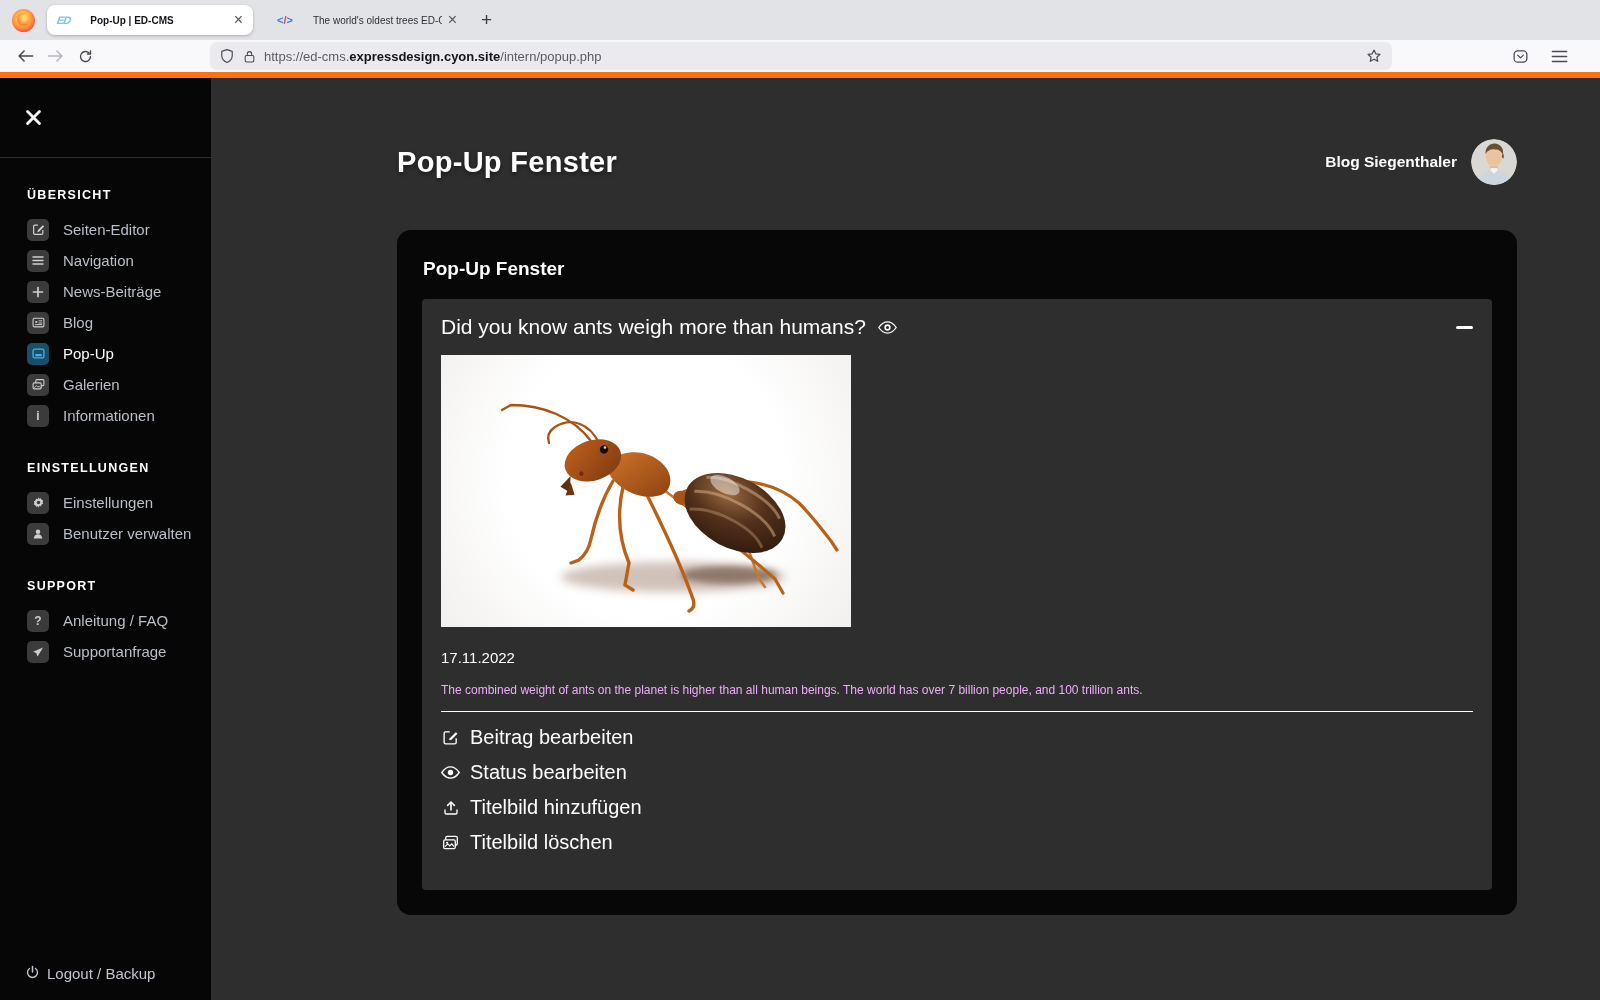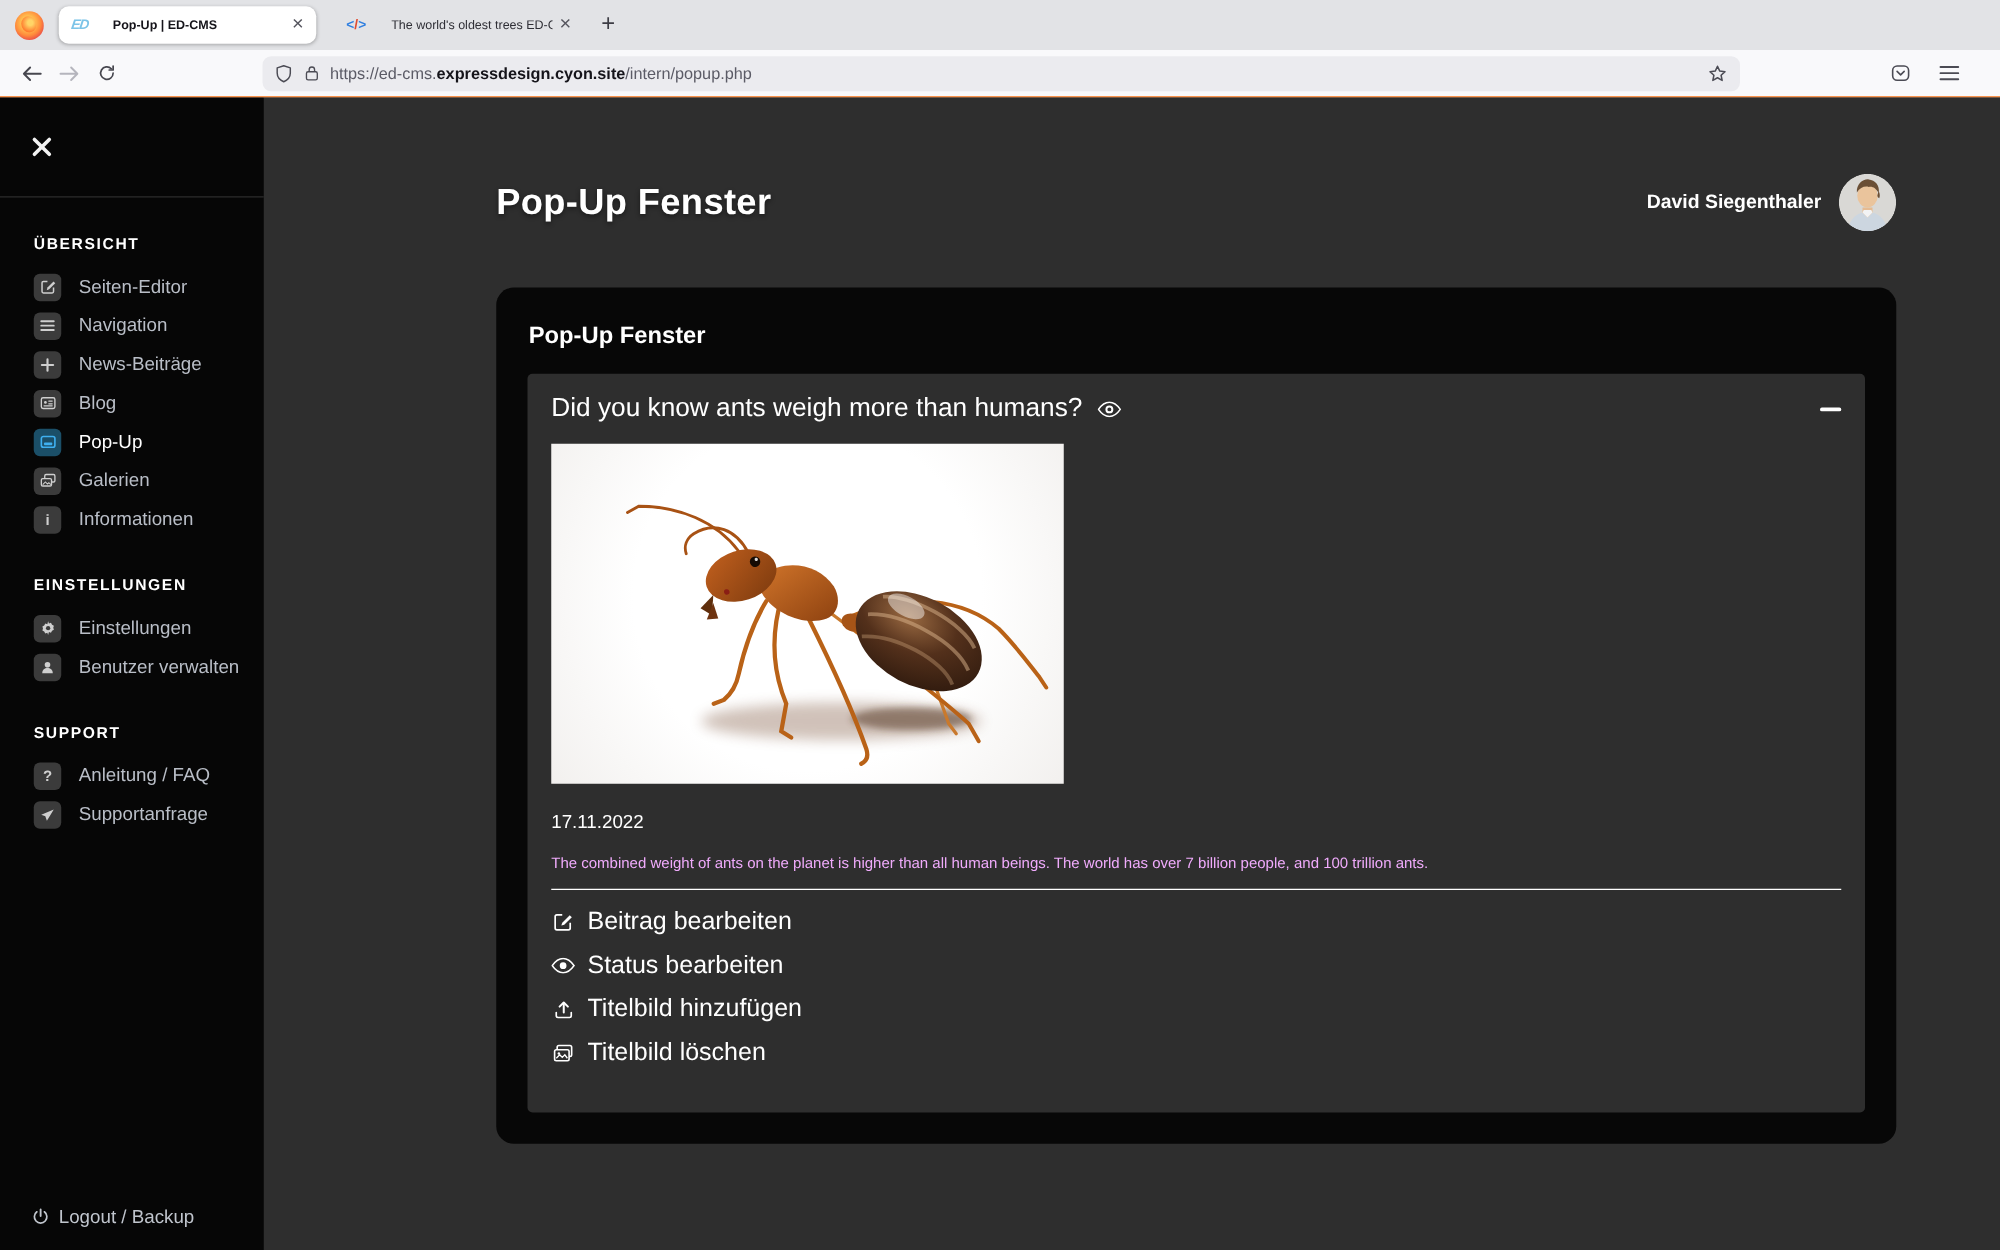--- a/index.html
+++ b/index.html
@@ -19,21 +19,21 @@
   .tab.active { background:#ffffff; width:206px; box-shadow:0 1px 3px rgba(0,0,0,.25); }
   .tab.inactive { width:200px; margin-left:14px; color:#3a3a42; }
   .tab-title { font-size:10px; color:#15141a; font-weight:600; margin-left:20px; flex:1;
                white-space:nowrap; overflow:hidden; }
   .tab.inactive .tab-title { font-weight:400; color:#2f2f36; }
   .tab-close { font-size:16px; color:#55555e; line-height:1; margin-left:6px; cursor:default; }
   .favicon-ed { font-size:11px; font-weight:bold; font-style:italic; color:#7cc4e8; letter-spacing:-1px; transform:skewX(-8deg); }
   .favicon-code { font-size:11px; font-weight:bold; white-space:nowrap; }
   .favicon-code .b { color:#2f7fe0; } .favicon-code .r { color:#e04b2f; }
   .newtab { font-size:19px; color:#3c3c44; margin-left:14px; }
-  .toolbar { height:38px; background:#f9f9fb; border-bottom:1px solid #f97316;
+  .toolbar { height:38px; background:#f9f9fb; border-bottom:6px solid #f97316;
              display:flex; align-items:center; padding:0 10px; }
   .nav-btn { width:30px; height:28px; display:flex; align-items:center; justify-content:center; color:#47474f; }
   .nav-btn.disabled { color:#b5b5bd; }
   .urlbar { flex:0 0 1182px; height:28px; background:#ebebef; border-radius:7px; margin-left:110px;
             display:flex; align-items:center; padding:0 10px; }
   .url-text { font-size:13px; color:#5b5b66; margin-left:8px; flex:1; white-space:nowrap; }
   .url-text b { color:#15141a; font-weight:700; }
   .tool-ico { color:#4b4b54; display:flex; align-items:center; justify-content:center; }
 
   
@@ -41,21 +41,21 @@
   .sidebar { width:211px; background:#060606; position:relative; flex-shrink:0; }
   .sb-top { height:80px; border-bottom:1px solid #2c2c2c; display:flex; align-items:center; padding-left:25px; }
   .sb-body { padding:0 0 0 27px; }
   .sec-title { color:#ffffff; font-size:12.5px; font-weight:bold; letter-spacing:1.3px; margin:30px 0 12px 0; }
   .nav-item { display:flex; align-items:center; height:31px; cursor:default; }
   .nav-ico { width:22px; height:22px; border-radius:5px; background:#3b3b3b; color:#cfcfcf;
              display:flex; align-items:center; justify-content:center; flex-shrink:0; font-size:12px; font-weight:bold; }
   .nav-ico.active { background:#1b4f68; color:#3fb0f0; }
   .nav-label { color:#b9bec7; font-size:15px; margin-left:14px; }
   .nav-label.active { color:#ffffff; }
-  .logout { position:absolute; bottom:18px; left:25px; display:flex; align-items:center; gap:7px;
+  .logout { position:absolute; bottom:18px; left:25px; display:flex; gap:7px;
             color:#c0c5cd; font-size:15px; }
 
   .main { flex:1; background:#2e2e2e; }
   .content { width:1120px; margin-left:186px; }
   .page-head { margin-top:60px; height:48px; display:flex; align-items:center; justify-content:space-between; }
   .page-title { color:#fff; font-size:29px; font-weight:bold; letter-spacing:.3px;
                 text-shadow:0 2px 4px rgba(0,0,0,.45); }
   .user { display:flex; align-items:center; gap:14px; }
   .user-name { color:#fff; font-size:15.5px; font-weight:600; }
   .avatar { width:46px; height:46px; border-radius:50%; overflow:hidden; flex-shrink:0; }
@@ -280,21 +280,21 @@
       </span>
       <span>Logout / Backup</span>
     </div>
   </div>
 
   <div class="main">
     <div class="content">
       <div class="page-head">
         <div class="page-title">Pop-Up Fenster</div>
         <div class="user">
-          <span class="user-name">David Siegenthaler</span>
+          <span class="user-name">Blog Siegenthaler</span>
           <span class="avatar">
             <svg width="46" height="46" viewBox="0 0 46 46">
               <defs>
                   <clipPath id="avc">
                     <circle cx="23" cy="23" r="23"></circle>
                   </clipPath>
                 </defs>
               <g clip-path="url(#avc)">
                 <rect width="46" height="46" fill="#d9d8d5"></rect>
                 <path d="M7 46c1.5-11 8.5-15.5 16-15.5S37.5 35 39 46z" fill="#ccd6e0"></path>

